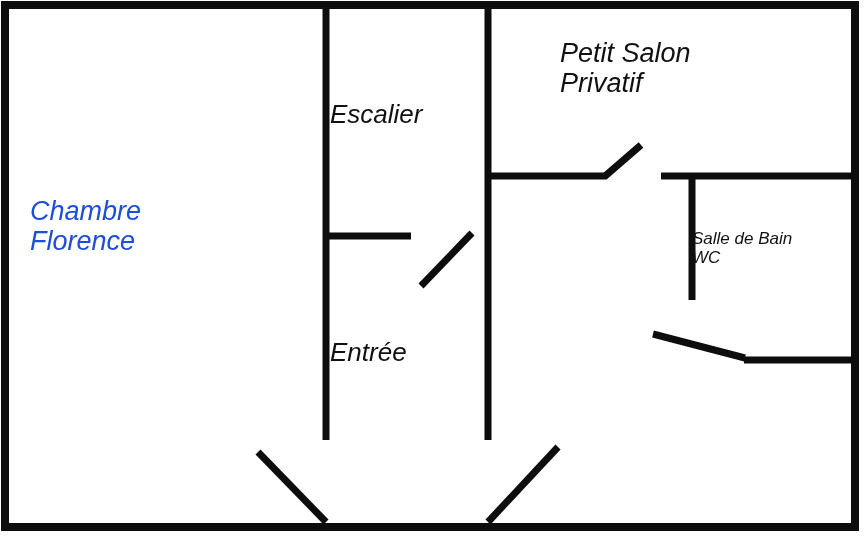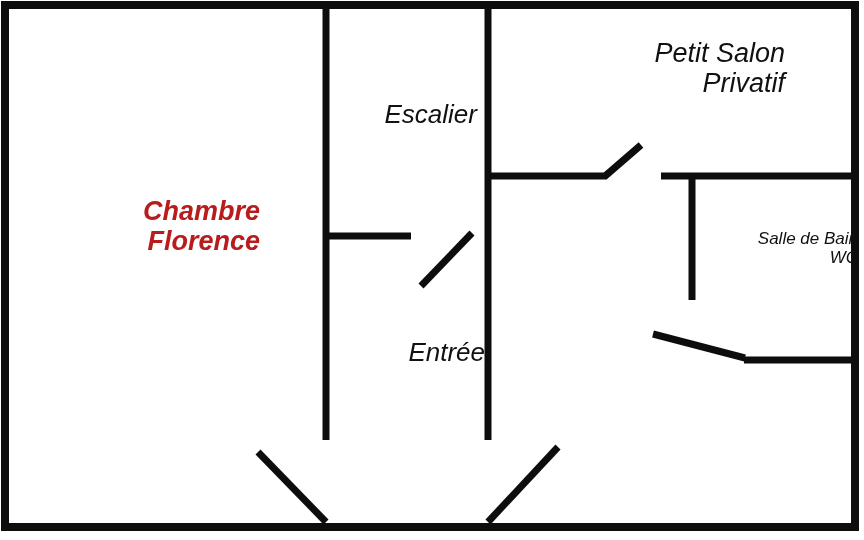--- a/index.html
+++ b/index.html
@@ -23,21 +23,21 @@
     width: 864px;
     height: 540px;
     display: block;
   }
   .room-label {
     position: absolute;
     font-family: "Liberation Sans", sans-serif;
     font-style: italic;
     font-weight: normal;
     color: #111111;
-    text-align: right;
+    text-align: left;
     line-height: 1.12;
     white-space: pre-line;
     letter-spacing: 0px;
     user-select: none;
   }
   #label-chambre {
     left: 30px;
     top: 196px;
     width: 230px;
     font-size: 27px;
@@ -91,21 +91,21 @@
     <g stroke="#0d0d0d" stroke-width="7" stroke-linecap="butt" fill="none">
       <line x1="421" y1="286" x2="472" y2="233" stroke="#0d0d0d" stroke-width="7"></line>
       <line x1="604" y1="177" x2="641" y2="145" stroke="#0d0d0d" stroke-width="7"></line>
       <line x1="653" y1="334" x2="745" y2="358" stroke="#0d0d0d" stroke-width="7"></line>
       <line x1="258" y1="452" x2="326" y2="522" stroke="#0d0d0d" stroke-width="7"></line>
       <line x1="488" y1="522" x2="558" y2="447" stroke="#0d0d0d" stroke-width="7"></line>
     </g>
 
   </svg>
 
-  <div class="room-label" id="label-chambre" style="color: #b91c1c; font-weight: bold;">Chambre
+  <div class="room-label" id="label-chambre" style="color: #1d4ed8;">Chambre
 Florence</div>
 
   <div class="room-label" id="label-escalier" style="color: rgb(17, 17, 17);">Escalier</div>
 
   <div class="room-label" id="label-entree" style="color: rgb(17, 17, 17);">Entrée</div>
 
   <div class="room-label" id="label-petit-salon" style="color: rgb(17, 17, 17);">Petit Salon
 Privatif</div>
 
   <div class="room-label" id="label-sdb" style="color: rgb(17, 17, 17);">Salle de Bain

